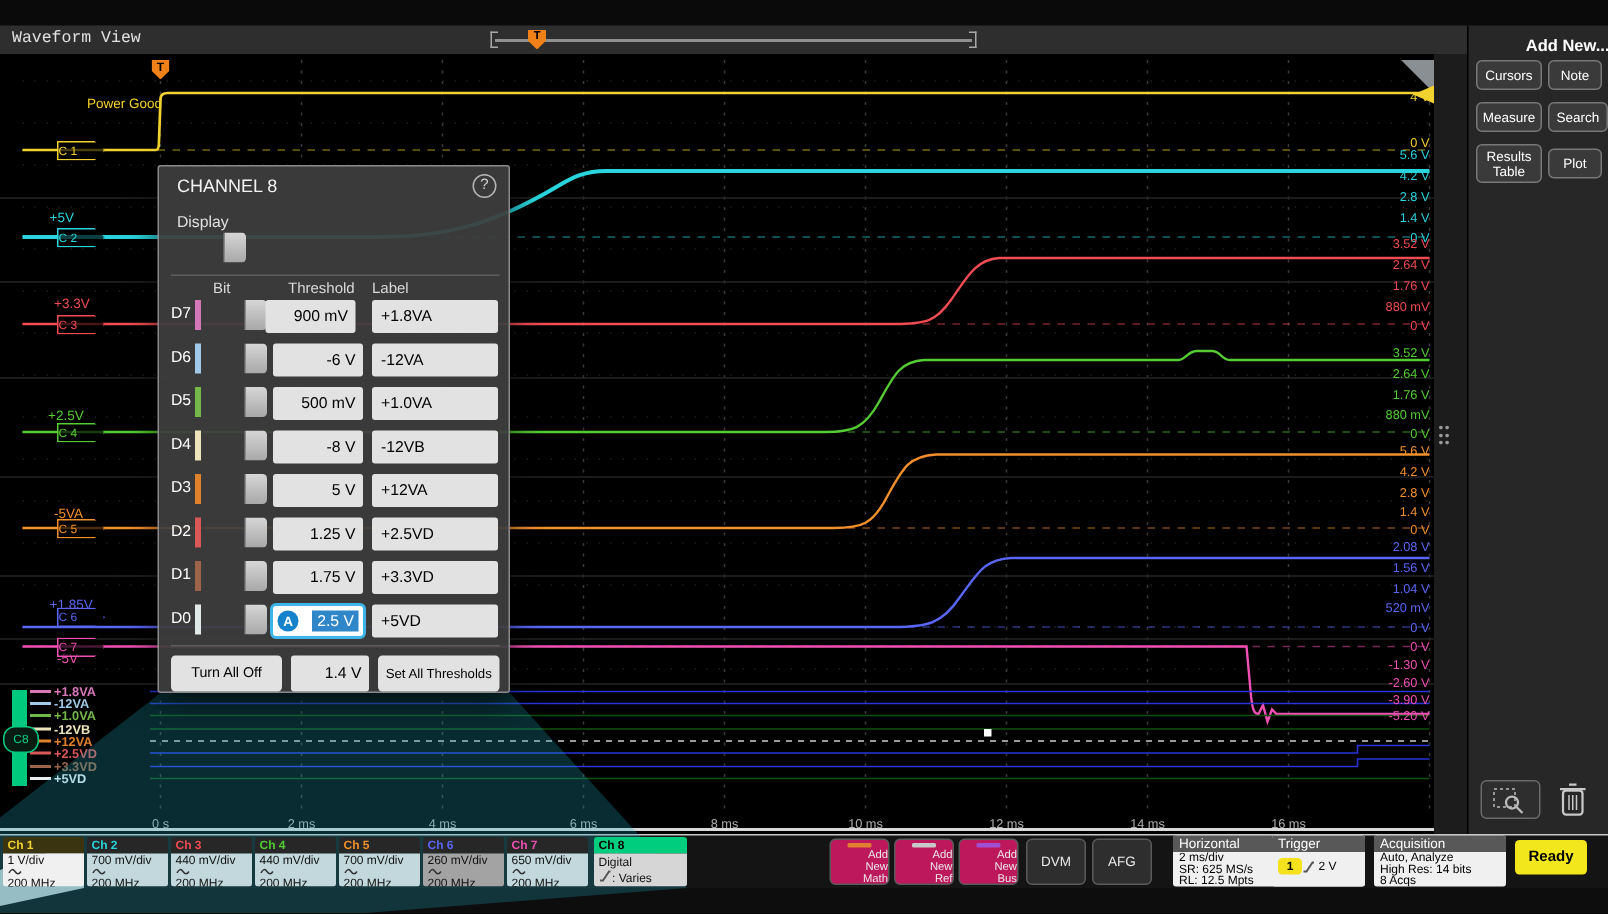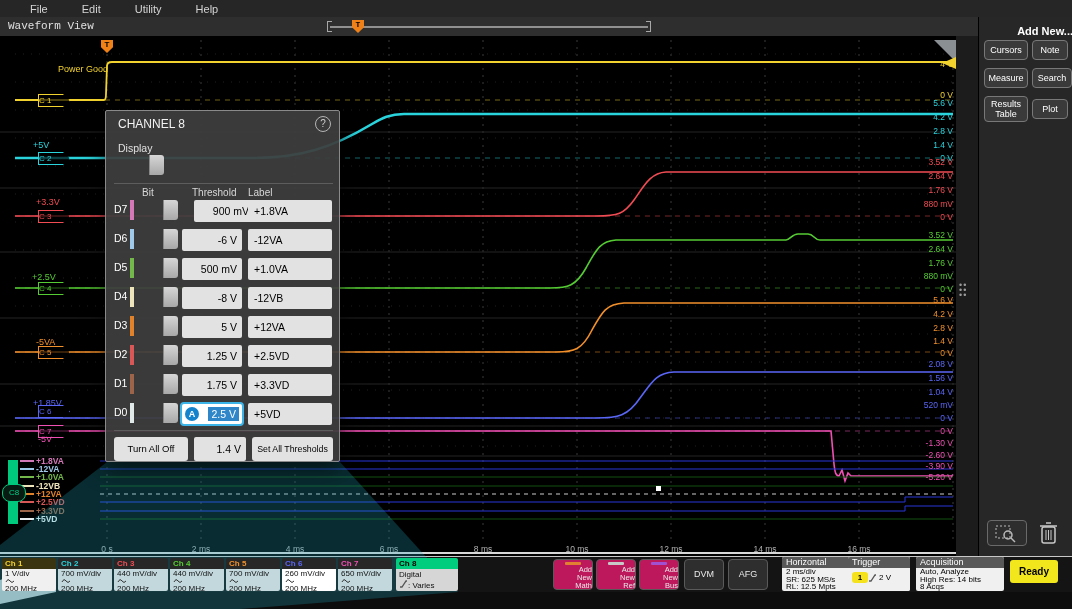--- a/index.html
+++ b/index.html
@@ -94,26 +94,20 @@
     border-radius:3px; color:#000; font-size:10px; font-weight:bold; text-align:center; line-height:23px; }
   .trigsrc { display:inline-block; background:#f5e11c; color:#000; border-radius:3px; width:16px; height:11px;
     font-size:8px; text-align:center; line-height:11px; font-weight:bold; }
   .belowbar { position:absolute; left:0; top:592px; width:1072px; height:17px; background:#0d0d0d; z-index:1; }
 </style>
 </head>
 <body>
 
 <div id="app">
 
-  <div class="menubar" id="menubar">
-      <span>File</span>
-      <span>Edit</span>
-      <span>Utility</span>
-      <span>Help</span>
-    </div>
 
   <div class="viewbar">
     <span class="tab">Waveform View</span>
     <div class="scrolltrack"></div>
     <div class="sbracket l"></div>
     <div class="sbracket r"></div>
     <div class="pennant" style="left:352px; top:3px;">T</div>
   </div>
 
   <div class="plot" id="plot">
@@ -347,21 +341,21 @@
     <div class="body" style="background:#c2d8dd">
       <div>700 mV/div</div>
       <div><svg width="10" height="6">
               <path d="M1,4 Q3,0 5,3 T9,3" fill="none" stroke="#333"></path>
             </svg></div>
       <div>200 MHz</div>
     </div>
       </div>
       <div class="chbadge" style="left:282px">
     <div class="hdr" style="color:#5a66f5">Ch 6</div>
-    <div class="body" style="background:#ffffff">
+    <div class="body" style="background:#a3a3a3">
       <div>260 mV/div</div>
       <div><svg width="10" height="6">
               <path d="M1,4 Q3,0 5,3 T9,3" fill="none" stroke="#333"></path>
             </svg></div>
       <div>200 MHz</div>
     </div>
       </div>
       <div class="chbadge" style="left:338px">
     <div class="hdr" style="color:#f050b4">Ch 7</div>
     <div class="body" style="background:#c2d8dd">
@@ -447,21 +441,21 @@
     <div class="colhdr" style="left:86px; top:76px;">Threshold</div>
     <div class="colhdr" style="left:142px; top:76px;">Label</div>
     <div id="bit-rows">
         <div>
     <div class="bitname" style="top:92px">D7</div>
     <div class="bitchip" style="top:89px;background:#d478b8"></div>
     <div class="toggle" style="left:32px;top:89px;width:40px">
       <div class="on">On</div>
       <div class="knob"></div>
     </div>
-          <div class="field num" style="left:88px;top:89px;width:60px">900 mV</div>
+          <div class="field num" style="left:71px;top:89px;width:60px">900 mV</div>
           <div class="field txt" style="left:142px;top:89px;width:84px">+1.8VA</div>
   </div>
         <div>
     <div class="bitname" style="top:121px">D6</div>
     <div class="bitchip" style="top:118px;background:#a0c8e8"></div>
     <div class="toggle" style="left:32px;top:118px;width:40px">
       <div class="on">On</div>
       <div class="knob"></div>
     </div>
           <div class="field num" style="left:76px;top:118px;width:60px">-6 V</div>

